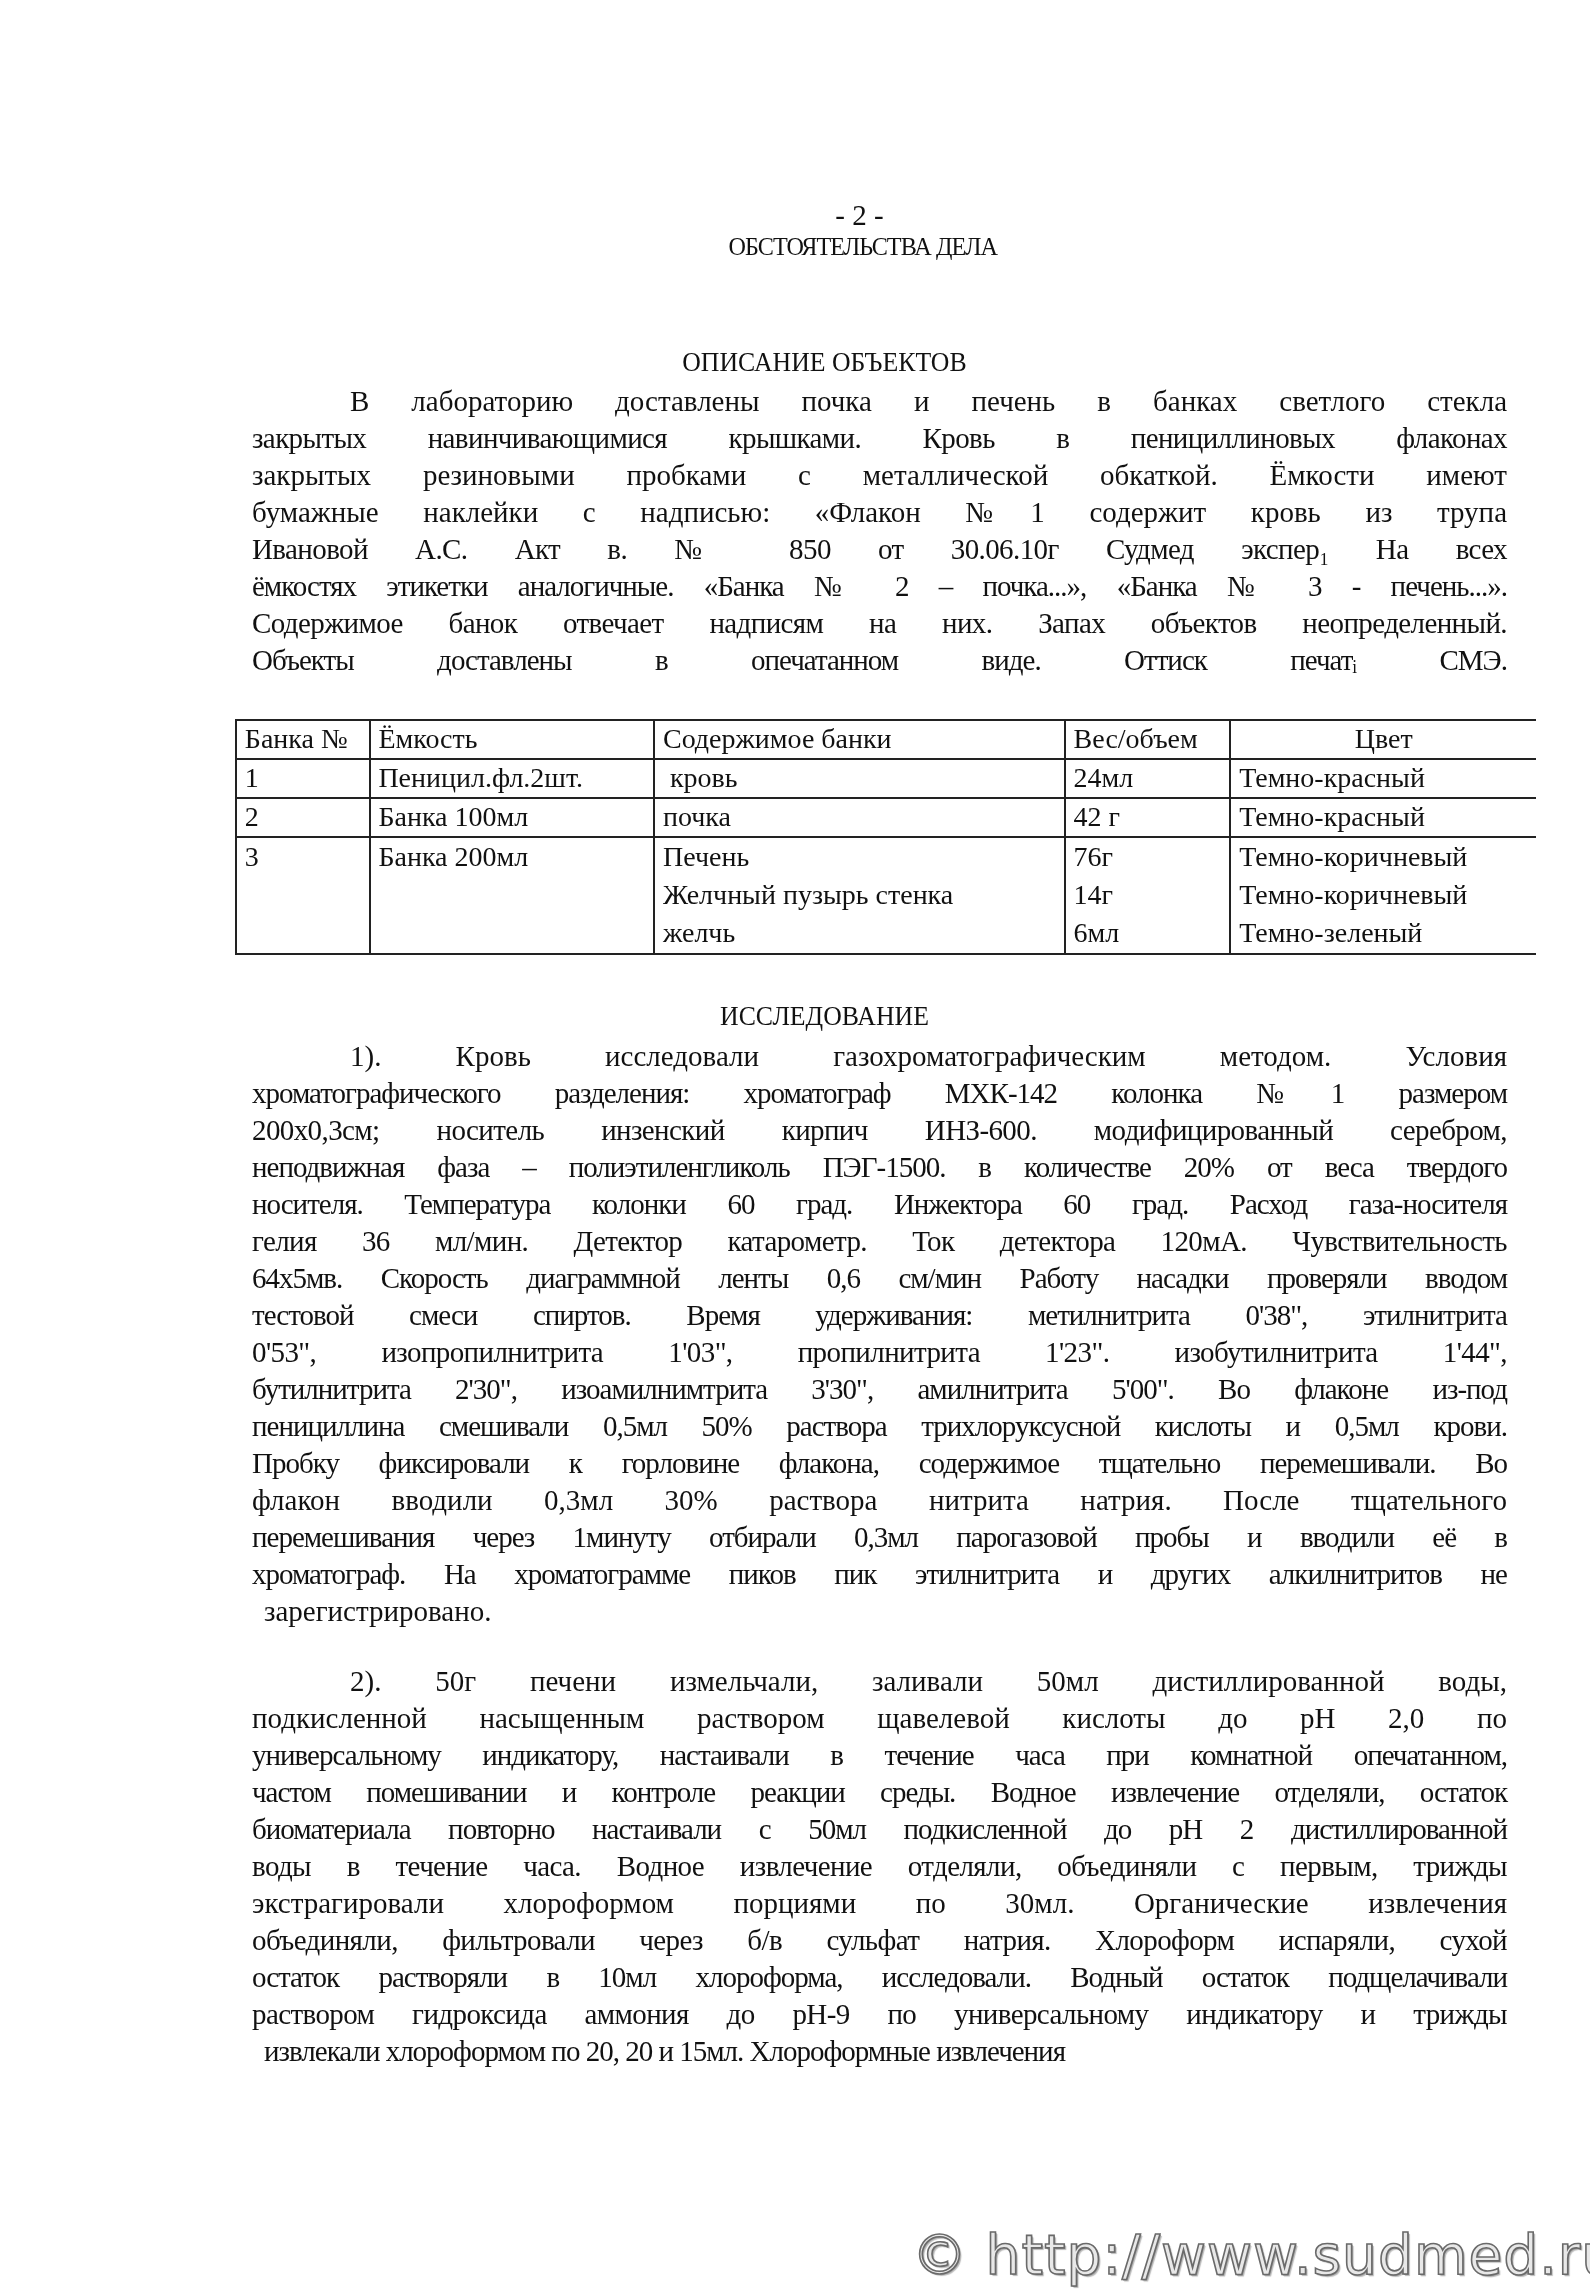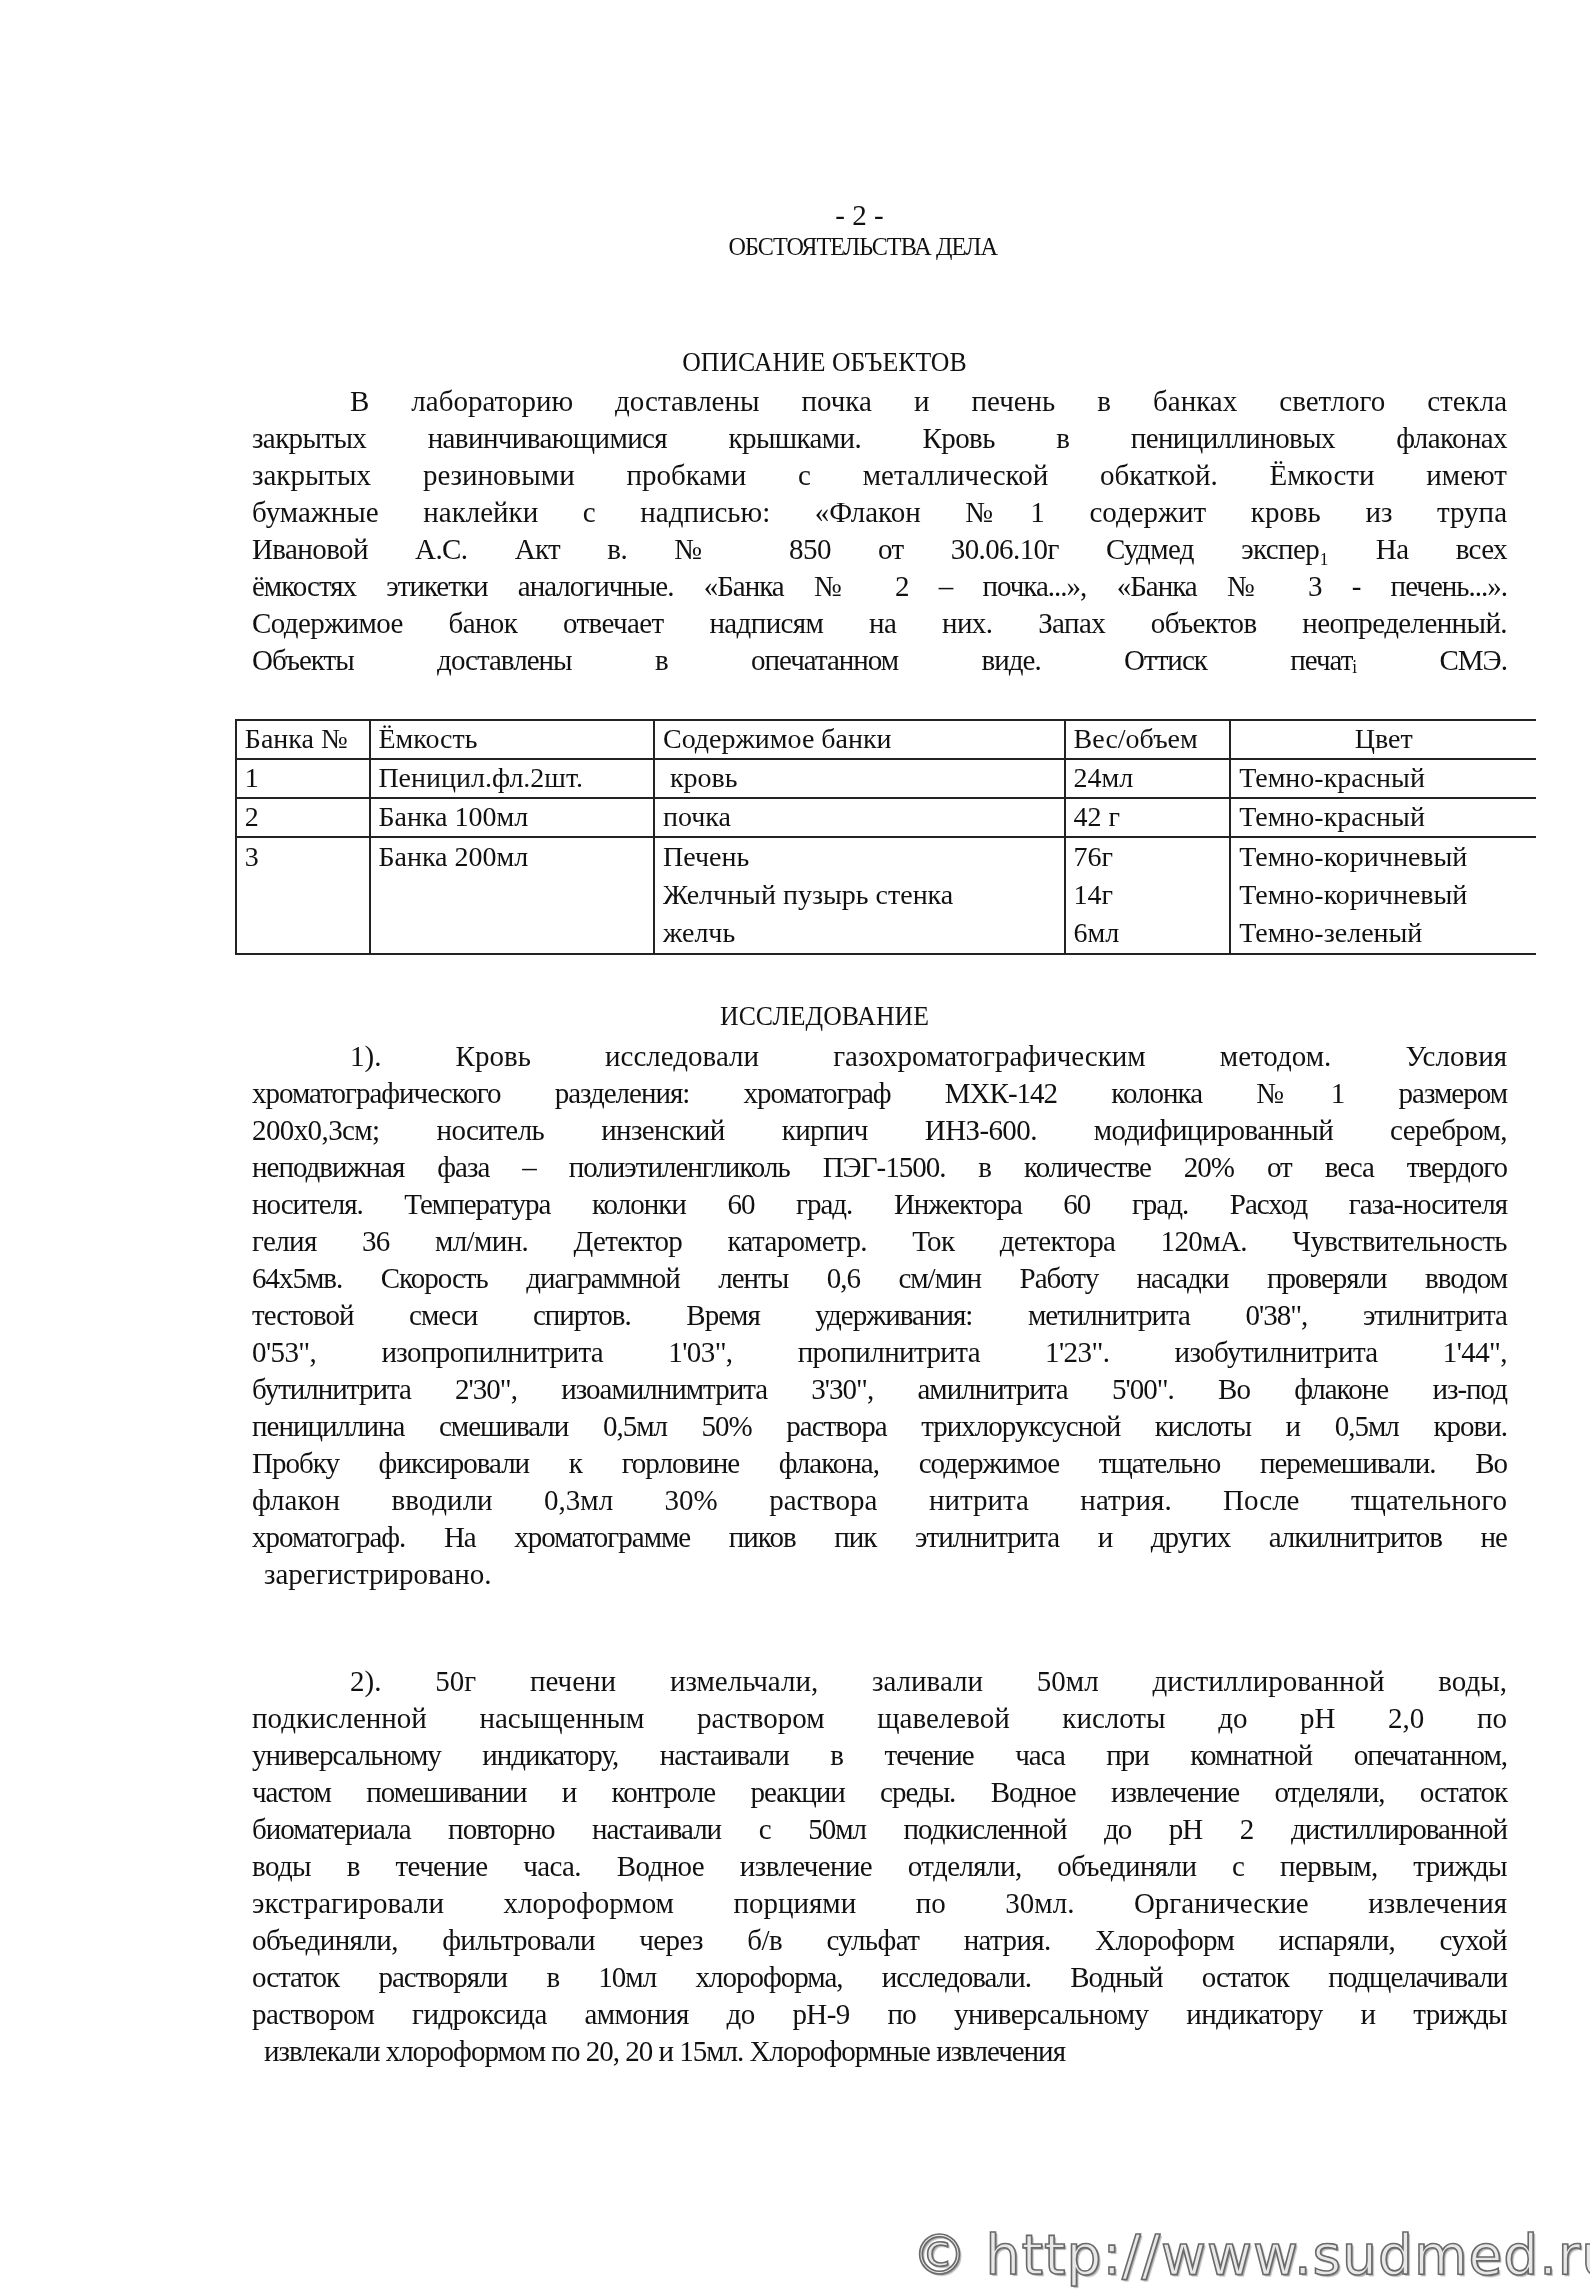--- a/index.html
+++ b/index.html
@@ -155,20 +155,21 @@
     <span class="line cond2">неподвижная фаза – полиэтиленгликоль ПЭГ-1500. в количестве 20% от веса твердого</span>
     <span class="line cond2">носителя. Температура колонки 60 град. Инжектора 60 град. Расход газа-носителя</span>
     <span class="line cond">гелия 36 мл/мин. Детектор катарометр. Ток детектора 120мА. Чувствительность</span>
     <span class="line cond2">64х5мв. Скорость диаграммной ленты 0,6 см/мин Работу насадки проверяли вводом</span>
     <span class="line cond2">тестовой смеси  спиртов.  Время  удерживания:  метилнитрита 0'38",   этилнитрита</span>
     <span class="line cond">0'53",    изопропилнитрита  1'03",  пропилнитрита  1'23".  изобутилнитрита  1'44",</span>
     <span class="line cond2">бутилнитрита  2'30", изоамилнимтрита  3'30", амилнитрита  5'00".  Во флаконе из-под</span>
     <span class="line cond2">пенициллина  смешивали 0,5мл 50% раствора трихлоруксусной  кислоты и 0,5мл крови.</span>
     <span class="line cond2">Пробку фиксировали к горловине флакона, содержимое тщательно перемешивали. Во</span>
     <span class="line">флакон    вводили  0,3мл  30%  раствора  нитрита  натрия.    После  тщательного</span>
+    <span class="line cond2">перемешивания через 1минуту  отбирали  0,3мл парогазовой пробы и вводили её в</span>
     <span class="line cond2">хроматограф. На хроматограмме  пиков пик этилнитрита   и других алкилнитритов не</span>
     <span class="line last">зарегистрировано.</span>
   </div>
 
   <div class="para" id="p-res2">
     <span class="line indent">2). 50г печени     измельчали, заливали 50мл дистиллированной воды,</span>
     <span class="line">подкисленной   насыщенным  раствором  щавелевой  кислоты  до  рН  2,0  по</span>
     <span class="line cond2">универсальному индикатору, настаивали в течение часа при комнатной опечатанном,</span>
     <span class="line cond2">частом помешивании и контроле реакции среды. Водное извлечение отделяли, остаток</span>
     <span class="line cond2">биоматериала повторно настаивали с 50мл подкисленной до рН 2 дистиллированной</span>

